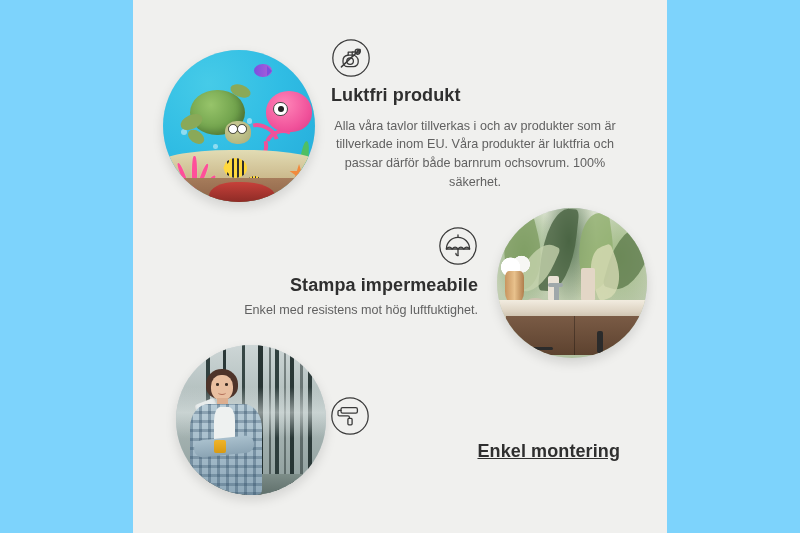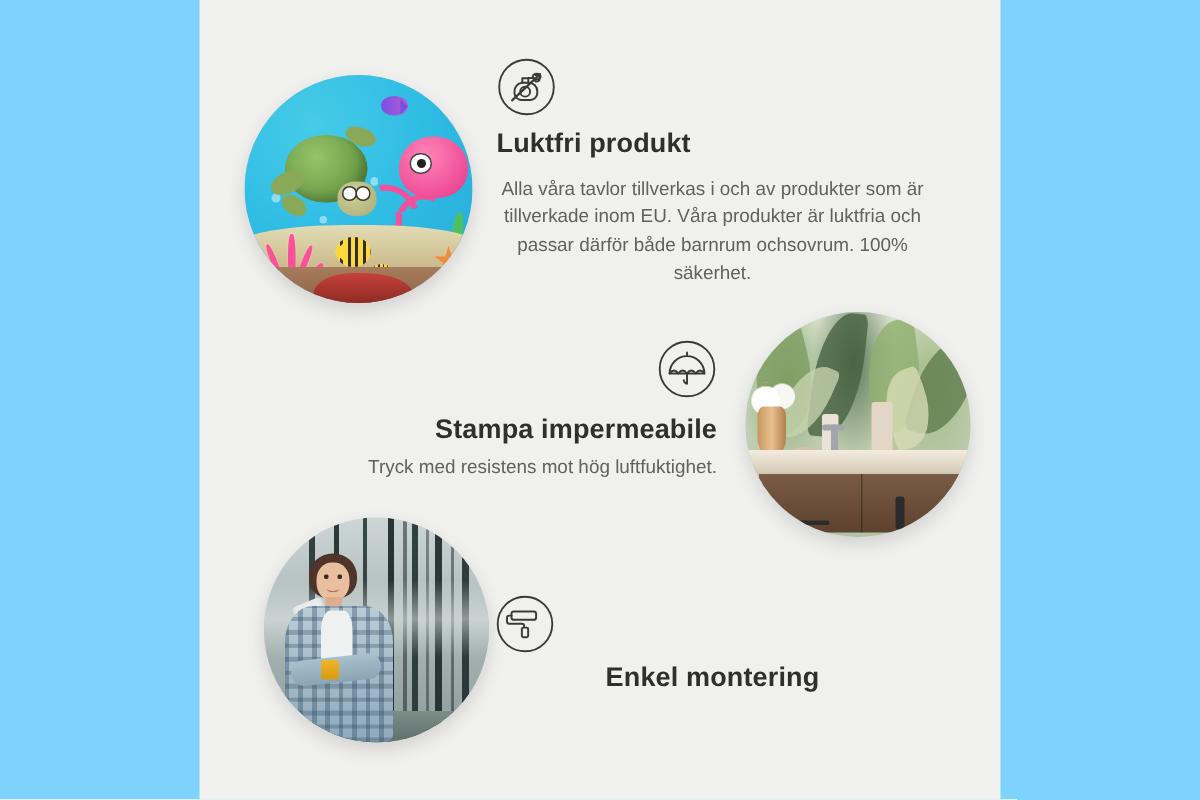--- a/index.html
+++ b/index.html
@@ -352,21 +352,21 @@
 
   
   #block2 { left: 198px; top: 226px; width: 280px; text-align: right; }
   #block2 .icon-wrap { position: relative; display: inline-block; margin-bottom: 4px; }
   #block2 .title { text-align: right; }
   #block2 .body  { text-align: right; }
 
   
   #block3 { left: 330px; top: 396px; width: 290px; text-align: left; }
   #block3 .icon-wrap { position: relative; display: block; margin-bottom: 4px; }
-  #block3 .title { text-align: center; }
+  #block3 .title { text-align: right; text-decoration: underline; }
   #block3 .body  { text-align: left; }
 </style>
 </head>
 <body>
 
 <div id="root">
 
   <div class="panel"></div>
 
   <div class="circle c1">
@@ -473,21 +473,21 @@
       <svg viewBox="0 0 40 40" fill="none" stroke="#3a3a3a" stroke-width="1.3" stroke-linecap="round" stroke-linejoin="round">
         <circle cx="20" cy="20" r="18.2" stroke="#3a3a3a" stroke-width="1.25"></circle>
         <path d="M8.4 23.0 a11.6 11.6 0 0 1 23.2 0 z"></path>
         <path d="M8.4 23.0 c2.0 -2.6 3.9 -2.6 5.8 0 c1.9 -2.6 3.9 -2.6 5.8 0 c1.9 -2.6 3.9 -2.6 5.8 0 c1.9 -2.6 3.9 -2.6 5.8 0"></path>
         <line x1="20" y1="23.0" x2="20" y2="29.6"></line>
         <path d="M20 29.6 a2.1 2.1 0 0 1 -2.1 -2.1"></path>
         <line x1="20" y1="11.4" x2="20" y2="9.0"></line>
       </svg>
     </div>
     <h3 class="title">Stampa impermeabile</h3>
-    <p class="body">Tryck med resistens mot hög luftfuktighet.</p>
+    <p class="body">Enkel med resistens mot hög luftfuktighet.</p>
   </div>
 
   <div class="feature" id="block3">
     <div class="icon-wrap">
       <svg viewBox="0 0 40 40" fill="none" stroke="#3a3a3a" stroke-width="1.3" stroke-linecap="round" stroke-linejoin="round">
         <circle cx="20" cy="20" r="18.2" stroke="#3a3a3a" stroke-width="1.25"></circle>
         <rect x="11.0" y="11.6" width="16.4" height="5.6" rx="1.6"></rect>
         <path d="M11.0 14.4 h-1.6 a1.4 1.4 0 0 0 -1.4 1.4 v2.6 a1.4 1.4 0 0 0 1.4 1.4 h8.6 a1.4 1.4 0 0 1 1.4 1.4 v1.0"></path>
         <rect x="17.9" y="22.4" width="4.2" height="6.4" rx="1.0"></rect>
       </svg>

